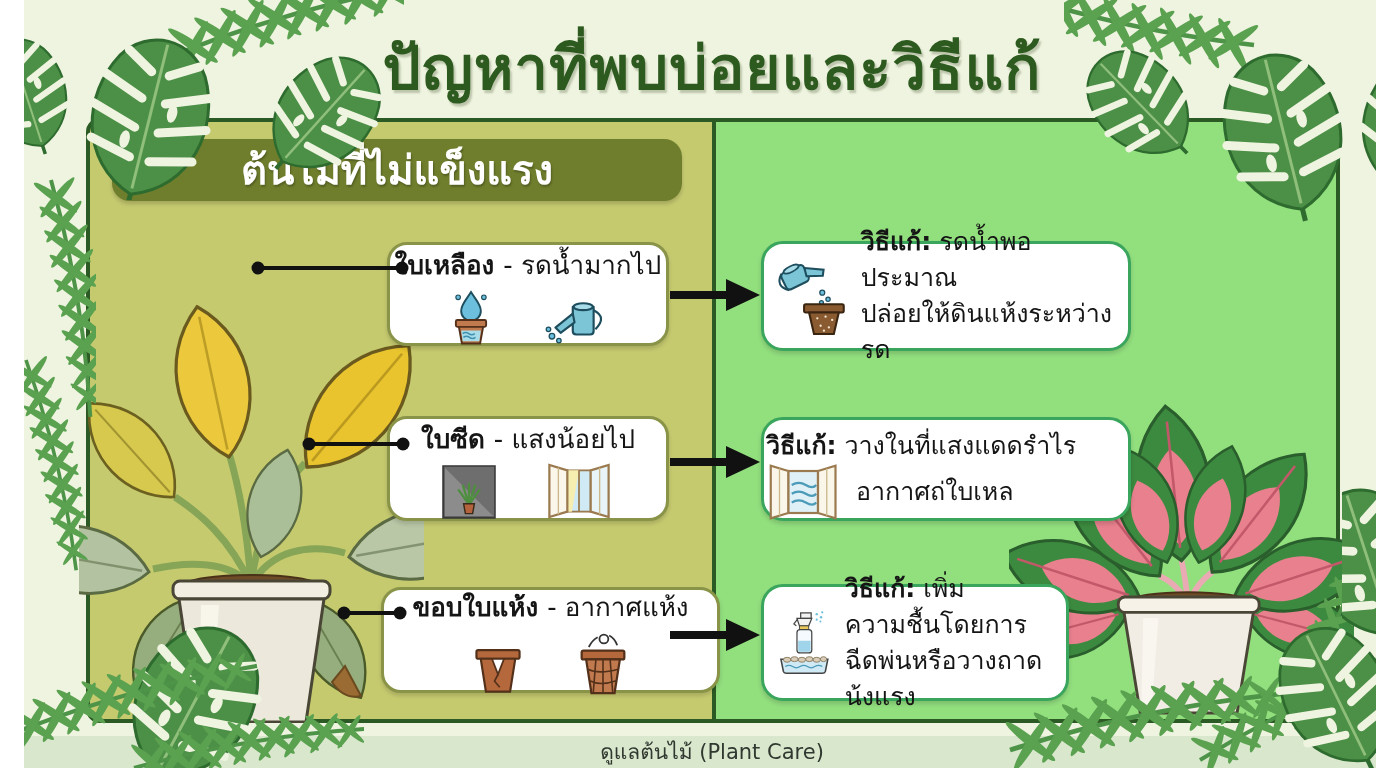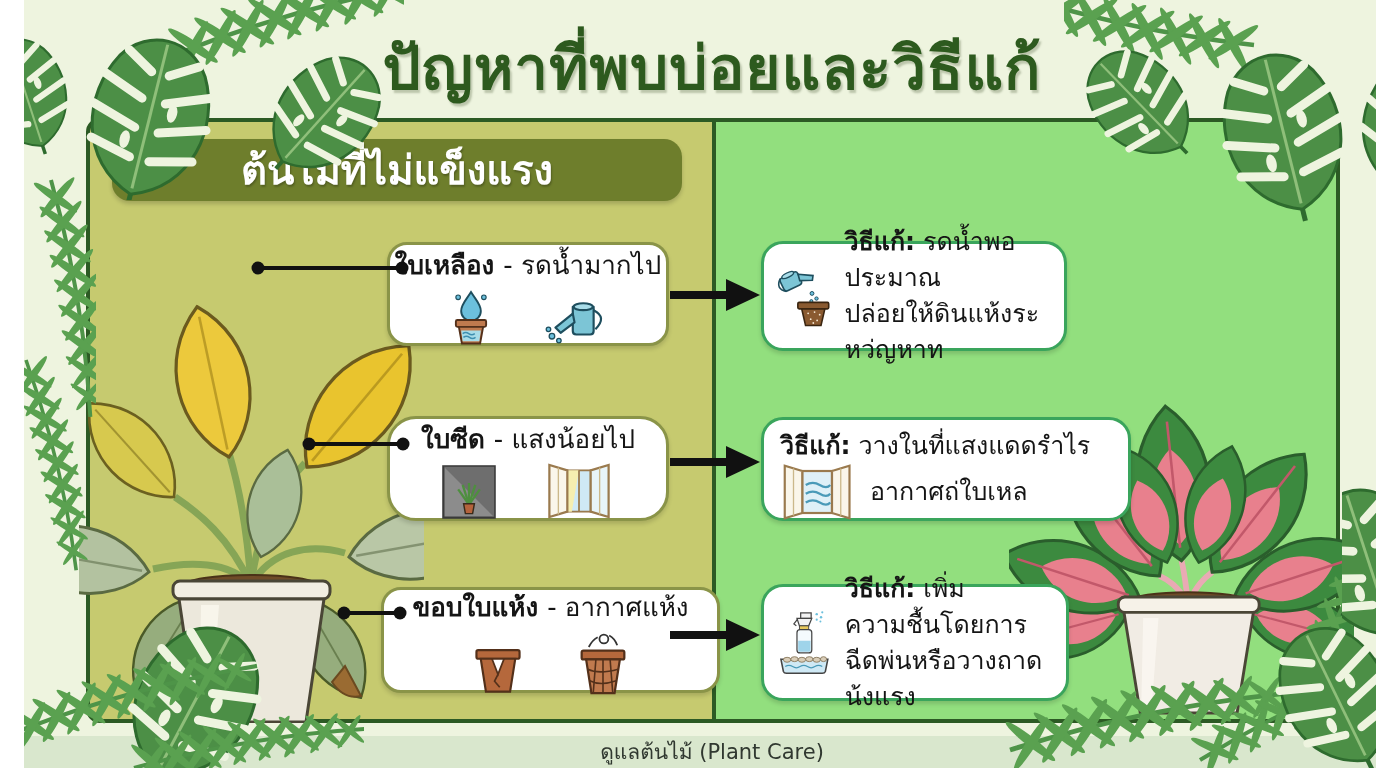--- a/index.html
+++ b/index.html
@@ -285,21 +285,21 @@
         </g>
         <g fill="#6cc0dd" stroke="#1e4e5e" stroke-width="1.5">
           <circle cx="8" cy="52" r="3.2"></circle>
             <circle cx="16" cy="57" r="2.6"></circle>
             <circle cx="4" cy="44" r="2.6"></circle>
         </g>
       </svg>
     </div>
   </div>
 
-  <div class="abs prob" style="left:363px; top:416px; width:282px; height:105px;border-radius:29px;">
+  <div class="abs prob" style="left:363px; top:416px; width:282px; height:105px;">
     <div class="prob-line"><b>ใบซีด</b><span class="cause">- แสงน้อยไป</span></div>
     <div class="prob-icons">
       <svg width="54" height="54" viewBox="0 0 60 60">
         <rect x="1.5" y="1.5" width="57" height="57" fill="#8c8c8c" stroke="#3a3a3a" stroke-width="2.5"></rect>
         <path d="M2 2 L58 2 L58 58 Z" fill="#6e6e6e"></path>
         <g stroke="#4e8f3f" stroke-width="2.6" fill="none">
           <path d="M30 44 L18 27"></path>
             <path d="M30 44 L30 20"></path>
             <path d="M30 44 L42 27"></path>
             <path d="M30 44 L23 22"></path>
@@ -338,21 +338,21 @@
           <path d="M15 43 q12 6 34 0"></path>
             <path d="M17 56 q12 6 30 0"></path>
           <path d="M24 32 l-3 38"></path>
             <path d="M32 32 l0 38"></path>
             <path d="M40 32 l3 38"></path>
         </g>
       </svg>
     </div>
   </div>
 
-  <div class="abs sol" style="left:737px; top:241px; width:306px; height:110px;">
+  <div class="abs sol" style="left:737px; top:241px; width:370px; height:110px;">
     <svg width="80" height="88" viewBox="0 0 88 96">
       <g transform="rotate(-26 28 24)">
         <rect x="8" y="12" width="30" height="22" rx="5" fill="#7cc5d6" stroke="#1e4e5e" stroke-width="2.5"></rect>
         <path d="M38 18 L58 30 L54 36 L36 28 Z" fill="#7cc5d6" stroke="#1e4e5e" stroke-width="2.5"></path>
         <path d="M10 12 Q-4 23 10 34" fill="none" stroke="#1e4e5e" stroke-width="2.5"></path>
         <ellipse cx="23" cy="12" rx="10" ry="3.5" fill="#a8dce8" stroke="#1e4e5e" stroke-width="2"></ellipse>
       </g>
       <g fill="#6cc0dd" stroke="#1e4e5e" stroke-width="1.5">
         <circle cx="56" cy="44" r="3"></circle>
           <circle cx="63" cy="52" r="2.6"></circle>
@@ -364,25 +364,25 @@
         <circle cx="50" cy="75" r="1.4"></circle>
           <circle cx="60" cy="73" r="1.4"></circle>
           <circle cx="68" cy="77" r="1.4"></circle>
         <circle cx="54" cy="84" r="1.4"></circle>
           <circle cx="64" cy="86" r="1.4"></circle>
           <circle cx="58" cy="90" r="1.4"></circle>
       </g>
     </svg>
     <div class="sol-text">
       <div><b>วิธีแก้:</b><span class="l1rest">รดน้ำพอประมาณ</span></div>
-      <div>ปล่อยให้ดินแห้งระหว่ญหาท</div>
-    </div>
-  </div>
-
-  <div class="abs sol stack" style="left:737px; top:417px; width:370px; height:104px; padding-left:16px;">
+      <div>ปล่อยให้ดินแห้งระหว่างรด</div>
+    </div>
+  </div>
+
+  <div class="abs sol stack" style="left:737px; top:417px; width:370px; height:104px; padding-left:2px;">
     <div class="sol-text"><b>วิธีแก้:</b><span class="l1rest">วางในที่แสงแดดรำไร</span></div>
     <div class="sol-row">
       <svg width="76" height="56" viewBox="0 0 84 64">
         <rect x="24" y="8" width="34" height="48" fill="#dff0f7" stroke="#9a7a4e" stroke-width="2.5"></rect>
         <g stroke="#4a9ab8" stroke-width="2.5" fill="none">
           <path d="M28 24 q8 -5 16 0 t12 0"></path>
             <path d="M28 34 q8 -5 16 0 t12 0"></path>
             <path d="M28 44 q8 -5 16 0 t12 0"></path>
         </g>
         <path d="M24 8 L4 2 L4 62 L24 56 Z" fill="#faf6ea" stroke="#9a7a4e" stroke-width="2.5"></path>

